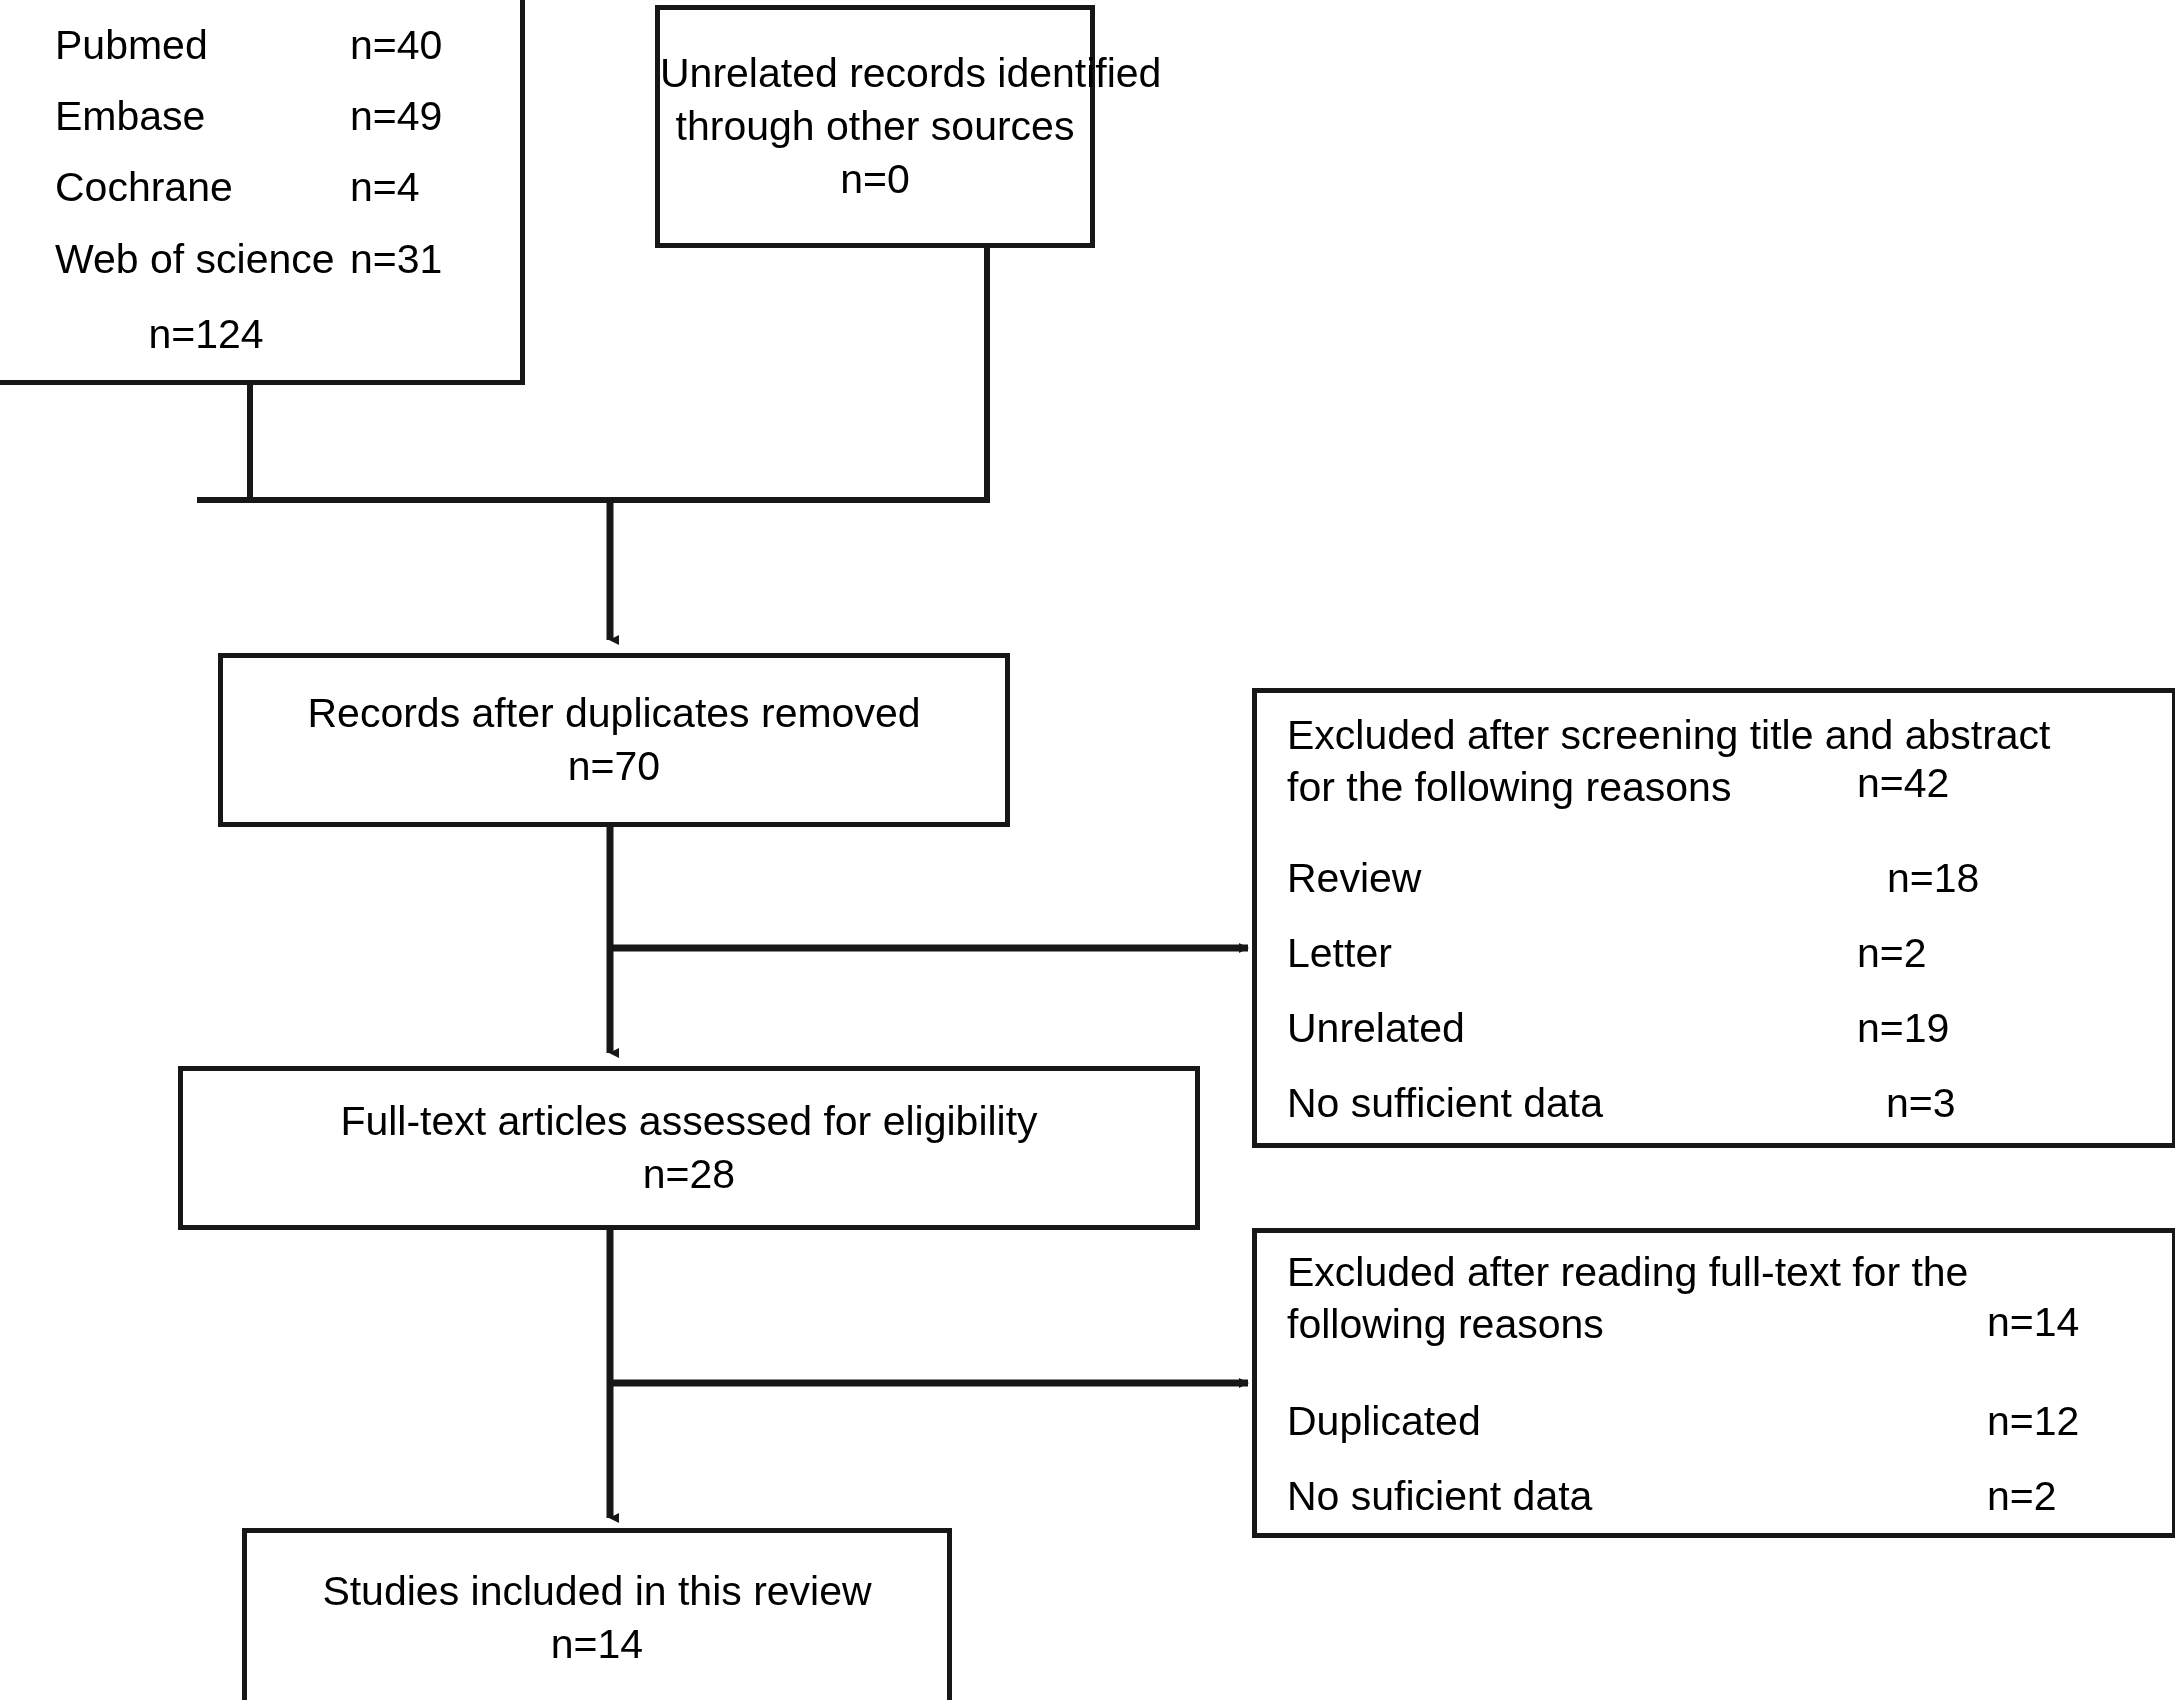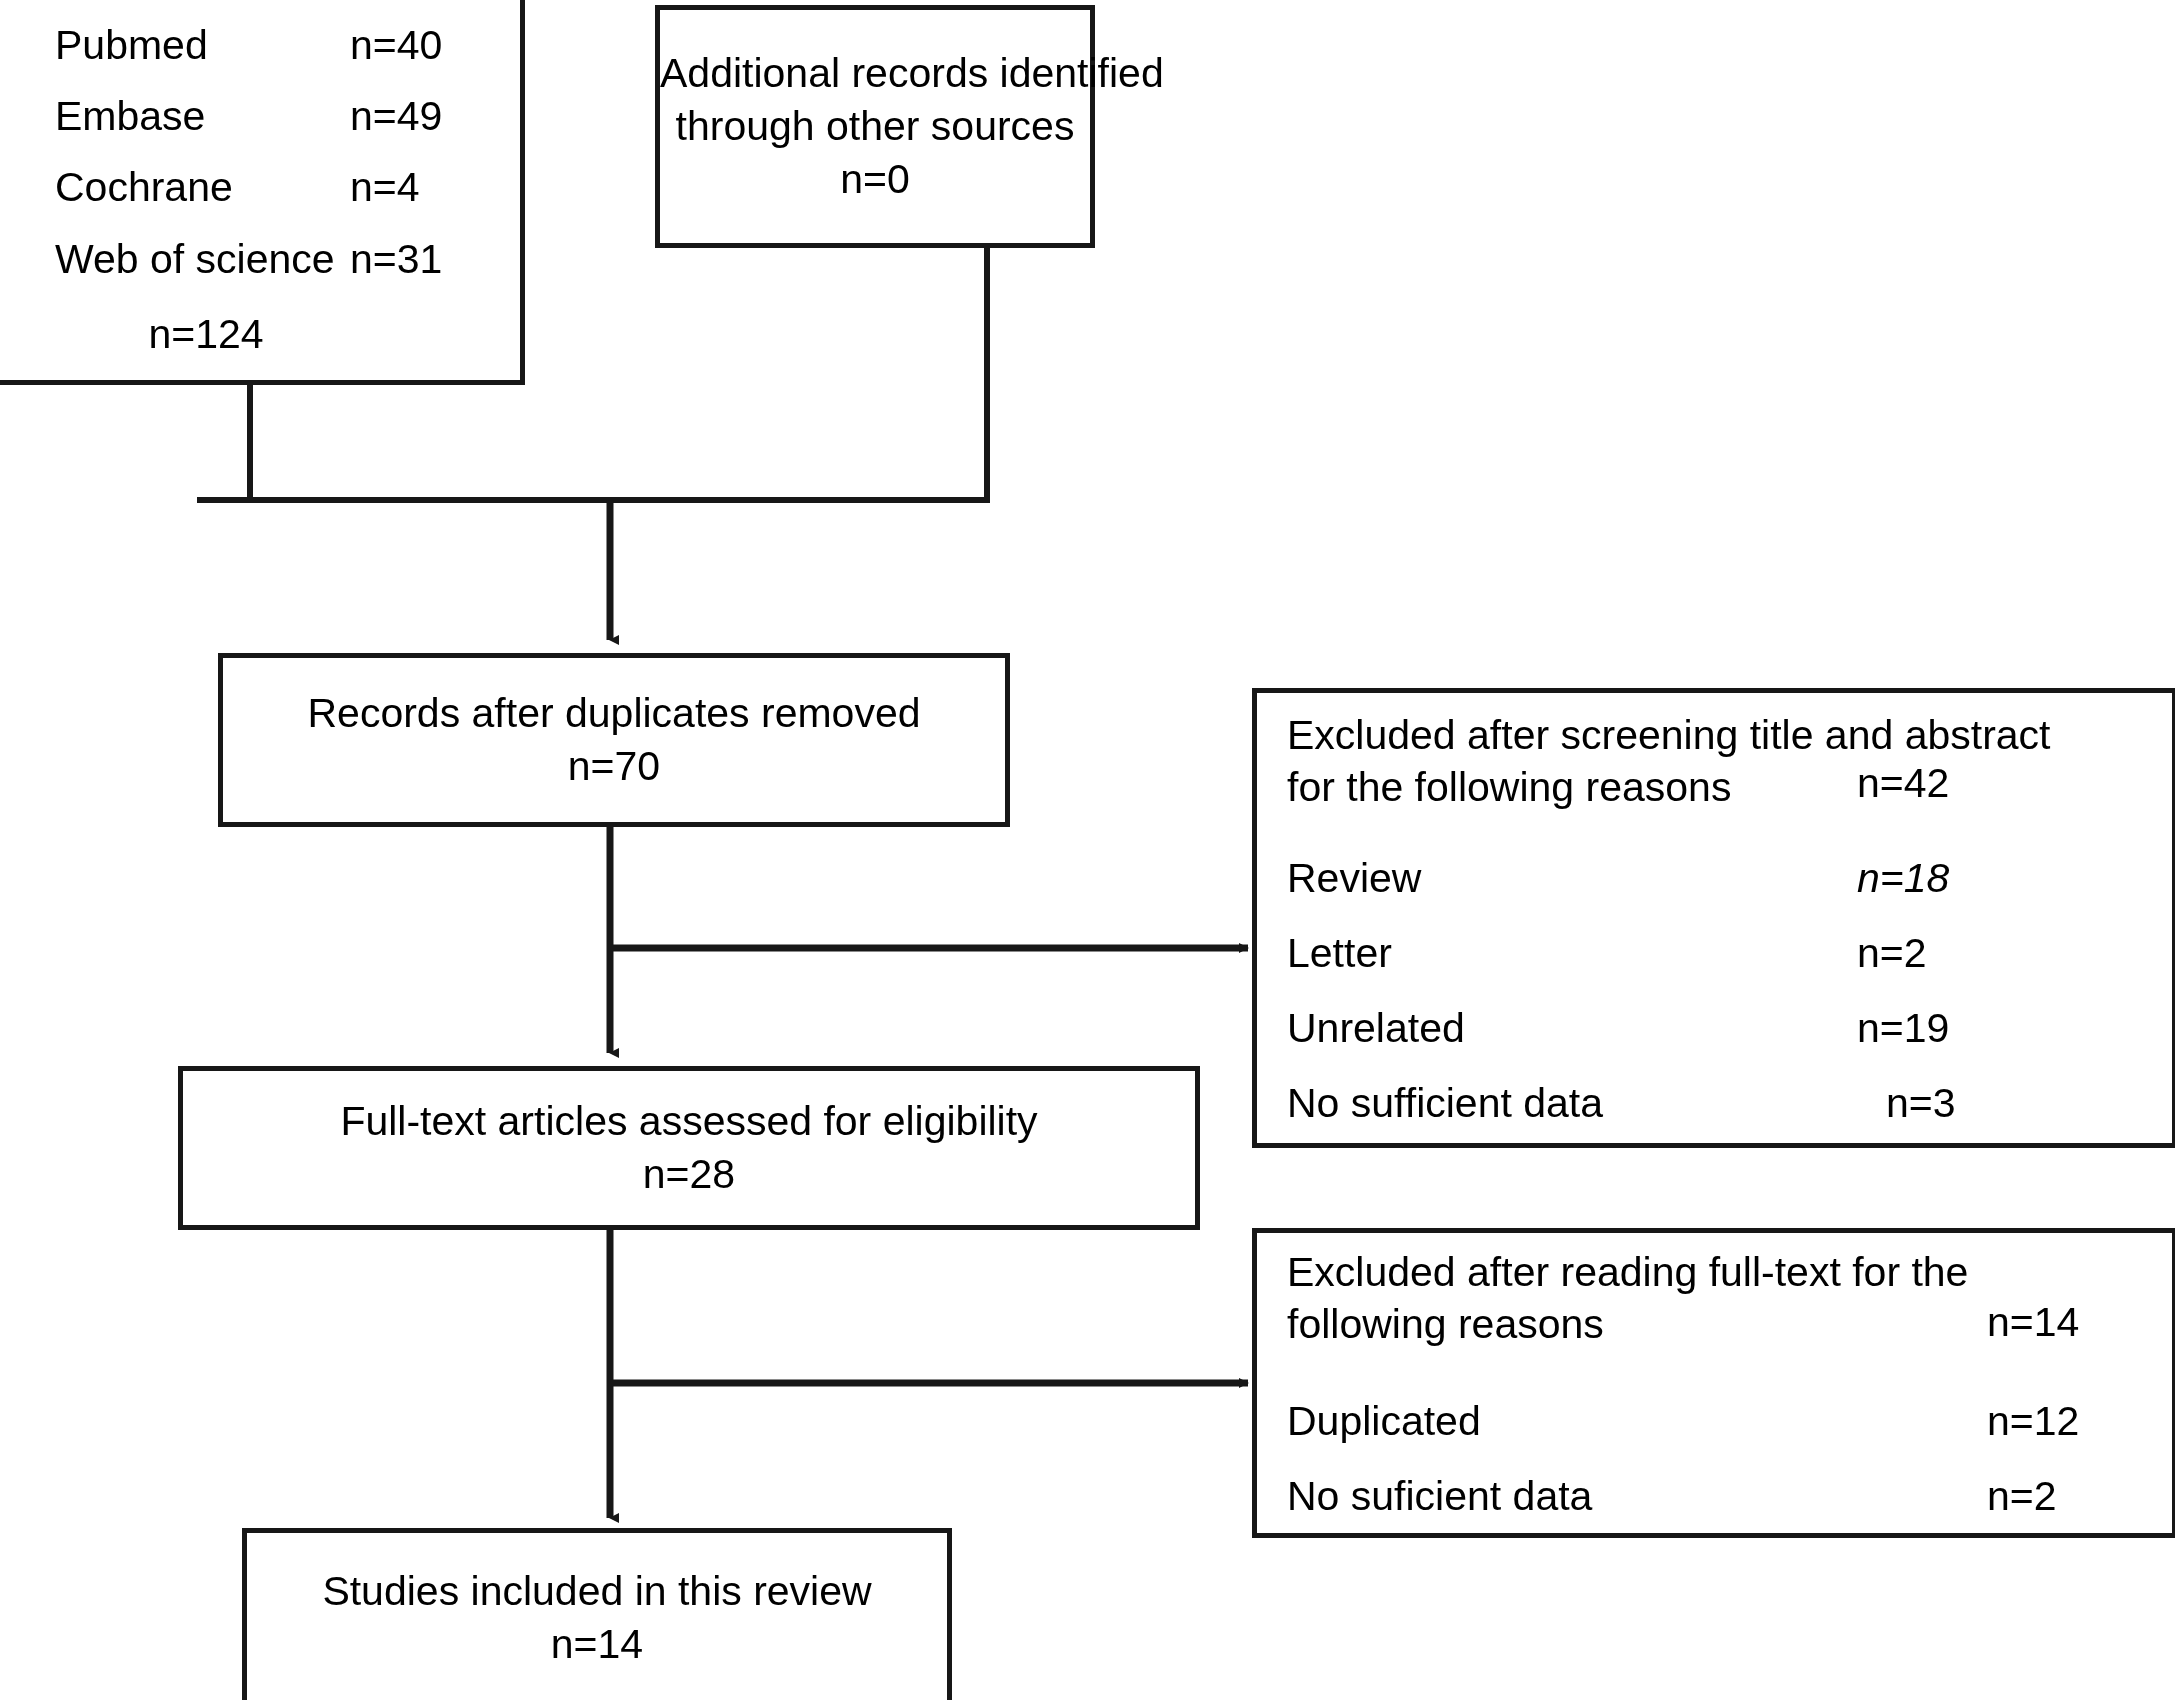--- a/index.html
+++ b/index.html
@@ -134,21 +134,21 @@
       <div class="srcrow">
         <span class="ln nm">Web of science</span>
         <span class="ln vl">n=31</span>
       </div>
       <div class="ln srctotal">n=124</div>
     </div>
   </div>
 
   <div class="box" style="left:655px; top:5px; width:440px; height:243px;">
     <div class="box-inner ctr">
-      <div class="ln">Additional records identified</div>
+      <div class="ln">Unrelated records identified</div>
       <div class="ln">through other sources</div>
       <div class="ln">n=0</div>
     </div>
   </div>
 
   <div class="box" style="left:218px; top:653px; width:792px; height:174px;">
     <div class="box-inner ctr">
       <div class="ln">Records after duplicates removed</div>
       <div class="ln">n=70</div>
     </div>
@@ -157,21 +157,21 @@
   <div class="box" style="left:1252px; top:688px; width:925px; height:460px;">
     <div class="exc-inner">
       <div class="exc-head">
         <div>Excluded after screening title and abstract</div>
         <div>for the following reasons</div>
         <span class="headtotal" style="left:570px; top:48px;">n=42</span>
       </div>
       <div style="height:42px;"></div>
       <div class="exc-row" style="position:relative; margin-bottom:28px;">
         <span class="nm">Review</span>
-        <span class="vl" style="left:570px;font-style:italic;">n=18</span>
+        <span class="vl" style="left:600px;">n=18</span>
       </div>
       <div class="exc-row" style="position:relative; margin-bottom:28px;">
         <span class="nm">Letter</span>
         <span class="vl" style="left:570px;">n=2</span>
       </div>
       <div class="exc-row" style="position:relative; margin-bottom:28px;">
         <span class="nm">Unrelated</span>
         <span class="vl" style="left:570px;">n=19</span>
       </div>
       <div class="exc-row" style="position:relative;">

